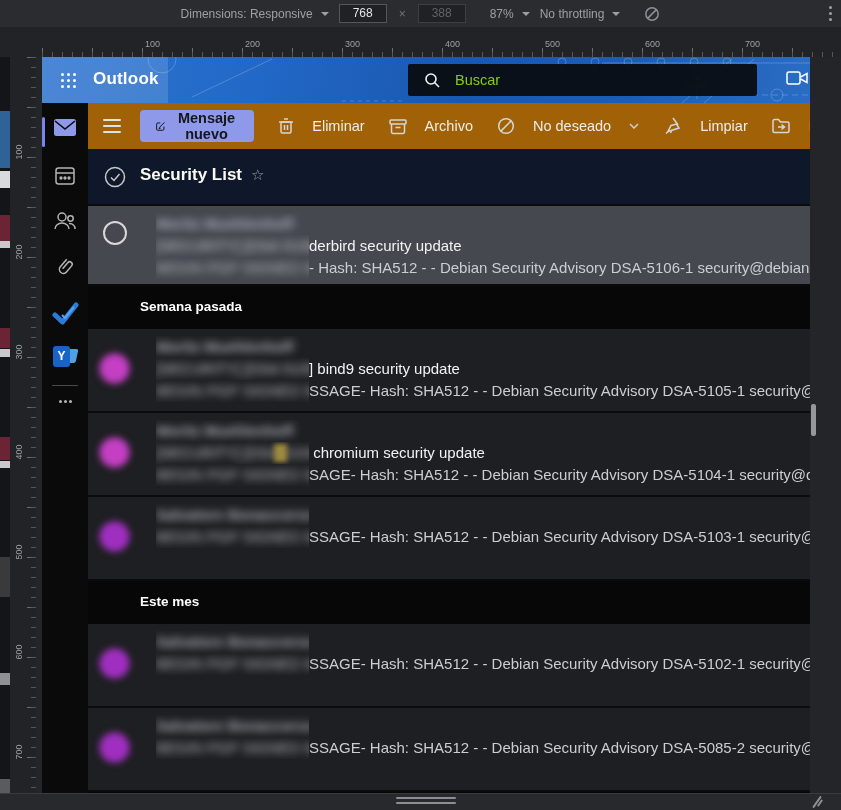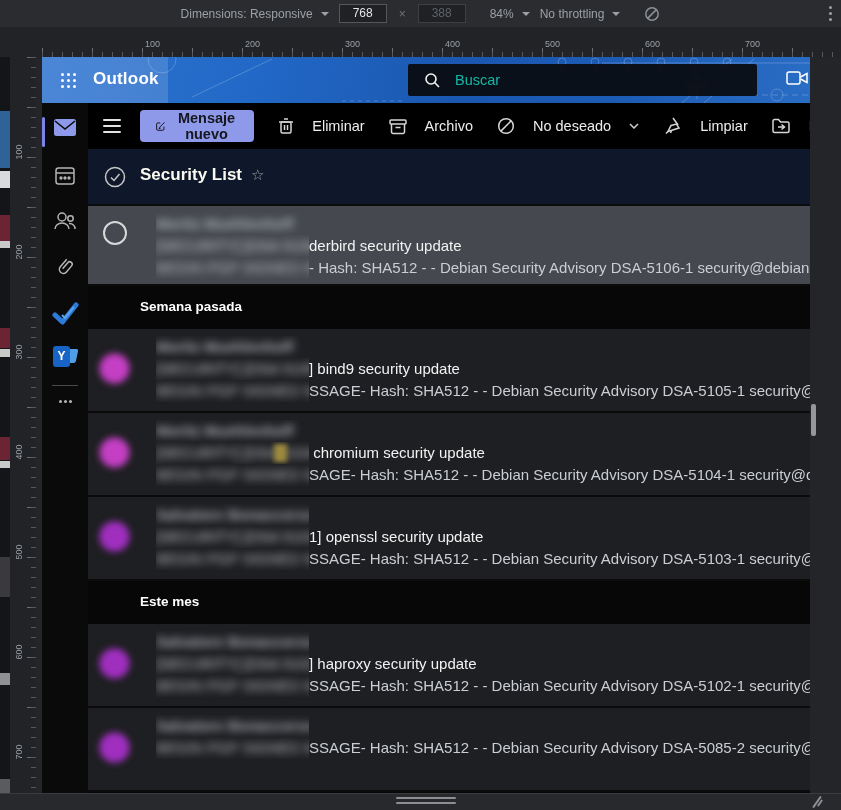--- a/index.html
+++ b/index.html
@@ -47,35 +47,35 @@
     background:linear-gradient(100deg,#2e74cf 0%,#2268c6 28%,#1a57b0 55%,#1d5cb5 76%,#2a6dc4 100%);}
   .ol-header .lighter{position:absolute;left:0;top:0;width:126px;height:46px;background:rgba(255,255,255,0.14);}
   .ol-header svg.pattern{position:absolute;left:0;top:0;}
   .waffle{position:absolute;left:17px;top:14px;width:18px;height:18px;display:grid;
     grid-template-columns:repeat(3,1fr);grid-template-rows:repeat(3,1fr);cursor:pointer;}
   .waffle i{width:3px;height:3px;background:#fff;border-radius:50%;margin:auto;}
   .ol-title{position:absolute;left:51px;top:12px;color:#fff;font-size:17px;font-weight:bold;letter-spacing:.2px;}
   .ol-search{position:absolute;left:366px;top:7px;width:349px;height:32px;background:rgba(9,10,12,0.92);
     border-radius:2px;display:flex;align-items:center;cursor:text;}
   .ol-search .mag{margin:0 14px 0 16px;display:flex;}
-  .ol-search .ph{color:#14b8a6;font-size:14.5px;}
+  .ol-search .ph{color:#84cc16;font-size:14.5px;}
   .cam{position:absolute;left:744px;top:12px;display:flex;}
   
   .ol-sidebar{position:absolute;left:0;top:46px;width:46px;bottom:0;background:#0a0a0b;}
   .sb-ic{position:absolute;left:0;width:46px;display:flex;justify-content:center;cursor:pointer;}
   .sb-indicator{position:absolute;left:0;top:14px;width:3px;height:30px;background:#7a84ea;border-radius:2px;}
   .sb-divider{position:absolute;left:10px;top:282px;width:26px;height:1px;background:#4a4a4c;}
   .sb-dots{position:absolute;left:17px;top:297px;width:3px;height:3px;border-radius:50%;background:#b4b4b4;
     box-shadow:5px 0 0 #b4b4b4,10px 0 0 #b4b4b4;}
   .yammer{width:24px;height:21px;position:relative;}
   .yammer .back{position:absolute;right:0;top:3px;width:12px;height:14px;background:#4f9fe6;transform:skewX(-12deg);border-radius:2px;}
   .yammer .front{position:absolute;left:0;top:0;width:17px;height:21px;background:#1763c6;border-radius:3px;
     color:#fff;font-size:12px;font-weight:bold;text-align:center;line-height:21px;}
   
-  .ol-toolbar{position:absolute;left:46px;top:46px;width:722px;height:46px;background:#000000;
+  .ol-toolbar{position:absolute;left:46px;top:46px;width:722px;height:46px;background:#a16207;
     display:flex;align-items:center;border-bottom:1px solid #070708;}
   .hamb{margin-left:15px;display:flex;flex-direction:column;gap:4px;cursor:pointer;}
   .hamb i{width:18px;height:2px;background:#e2e2e2;border-radius:1px;}
   .btn-new{margin-left:19px;height:32px;background:#8e99e9;border:none;border-radius:4px;
     display:flex;align-items:center;gap:9px;padding:0 16px;color:#16161e;font-size:14.5px;font-weight:bold;cursor:pointer;
     font-family:"Liberation Sans",sans-serif;}
   .tb-item{display:flex;align-items:center;gap:18px;color:#ececec;font-size:14.5px;margin-left:24px;cursor:pointer;white-space:nowrap;}
   .tb-item svg{flex:none;}
   
   .ol-list{position:absolute;left:46px;top:92px;width:722px;bottom:0;background:#070708;overflow:hidden;}
@@ -116,21 +116,21 @@
 <div class="dt-bar">
   <div class="dt-group">
     <span class="dt-item">
       <span>Dimensions: Responsive</span>
       <span class="caret"></span>
     </span>
     <span class="dt-input">768</span>
     <span class="dt-x">×</span>
     <span class="dt-input disabled">388</span>
     <span class="dt-item" style="margin-left:14px;">
-      <span>84%</span>
+      <span>87%</span>
       <span class="caret"></span>
     </span>
     <span class="dt-item">
       <span>No throttling</span>
       <span class="caret"></span>
     </span>
     <span class="dt-rotate">
       <svg width="16" height="16" viewBox="0 0 16 16" fill="none" stroke="#8a8f98" stroke-width="1.5">
         <circle cx="8" cy="8" r="6.2"></circle>
           <line x1="3.6" y1="12.4" x2="12.4" y2="3.6"></line>
@@ -398,43 +398,35 @@
         <span class="blur-box"><span class="blur-text p-blur">BEGIN PGP SIGNED MES</span></span><span class="p-vis">SAGE- Hash: SHA512 - - Debian Security Advisory DSA-5104-1 security@debian.org</span>
       </div>
     </div>
   </div>
 
   <div class="email-row">
     <span class="avatar" style="background: radial-gradient(circle, rgb(160, 47, 192) 0px, rgb(160, 47, 192) 55%, transparent 75%);"></span>
 
     <div class="row-lines">
       <div class="line sender"><span class="blur-box"><span class="blur-text s-blur">Salvatore Bonaccorso</span></span></div>
-      <div class="line subject">
-        <span class="blur-box"><span class="blur-text j-blur">[SECURITY] [DSA 5103-</span></span><span class="j-vis">1] openssl security update</span>
-        
-      </div>
       <div class="line preview">
         <span class="blur-box"><span class="blur-text p-blur">BEGIN PGP SIGNED ME</span></span><span class="p-vis">SSAGE- Hash: SHA512 - - Debian Security Advisory DSA-5103-1 security@debian.org</span>
       </div>
     </div>
   </div>
 
   <div class="section-header">
     <span class="section-label">Este mes</span>
   </div>
 
   <div class="email-row">
     <span class="avatar" style="background: radial-gradient(circle, rgb(160, 47, 192) 0px, rgb(160, 47, 192) 55%, transparent 75%);"></span>
 
     <div class="row-lines">
       <div class="line sender"><span class="blur-box"><span class="blur-text s-blur">Salvatore Bonaccorso</span></span></div>
-      <div class="line subject">
-        <span class="blur-box"><span class="blur-text j-blur">[SECURITY] [DSA 5102-1</span></span><span class="j-vis">] haproxy security update</span>
-        
-      </div>
       <div class="line preview">
         <span class="blur-box"><span class="blur-text p-blur">BEGIN PGP SIGNED ME</span></span><span class="p-vis">SSAGE- Hash: SHA512 - - Debian Security Advisory DSA-5102-1 security@debian.org</span>
       </div>
     </div>
   </div>
 
   <div class="email-row">
     <span class="avatar" style="background: radial-gradient(circle, rgb(160, 47, 192) 0px, rgb(160, 47, 192) 55%, transparent 75%);"></span>
 
     <div class="row-lines">

